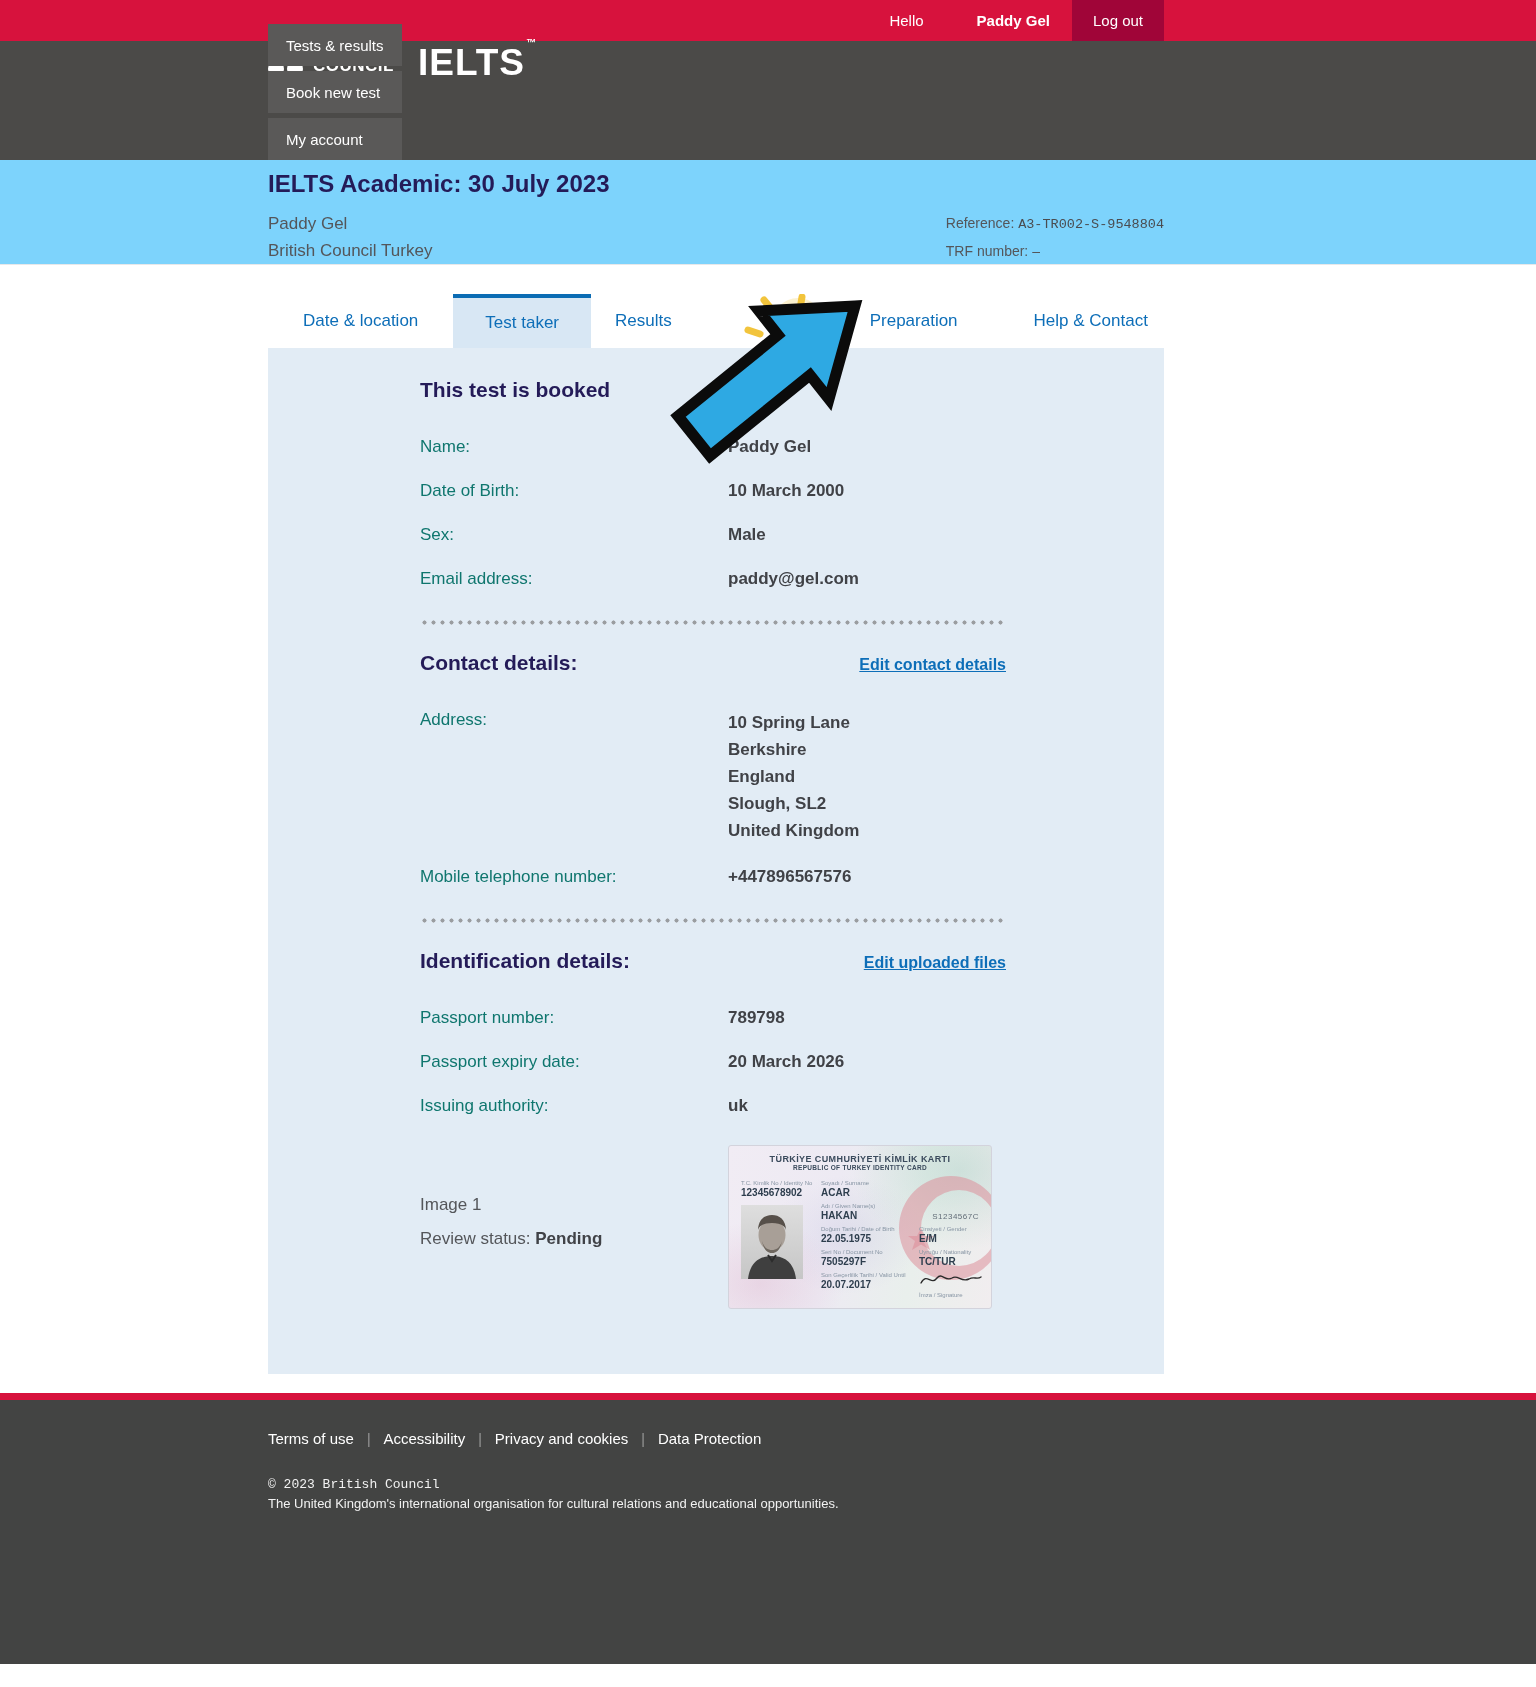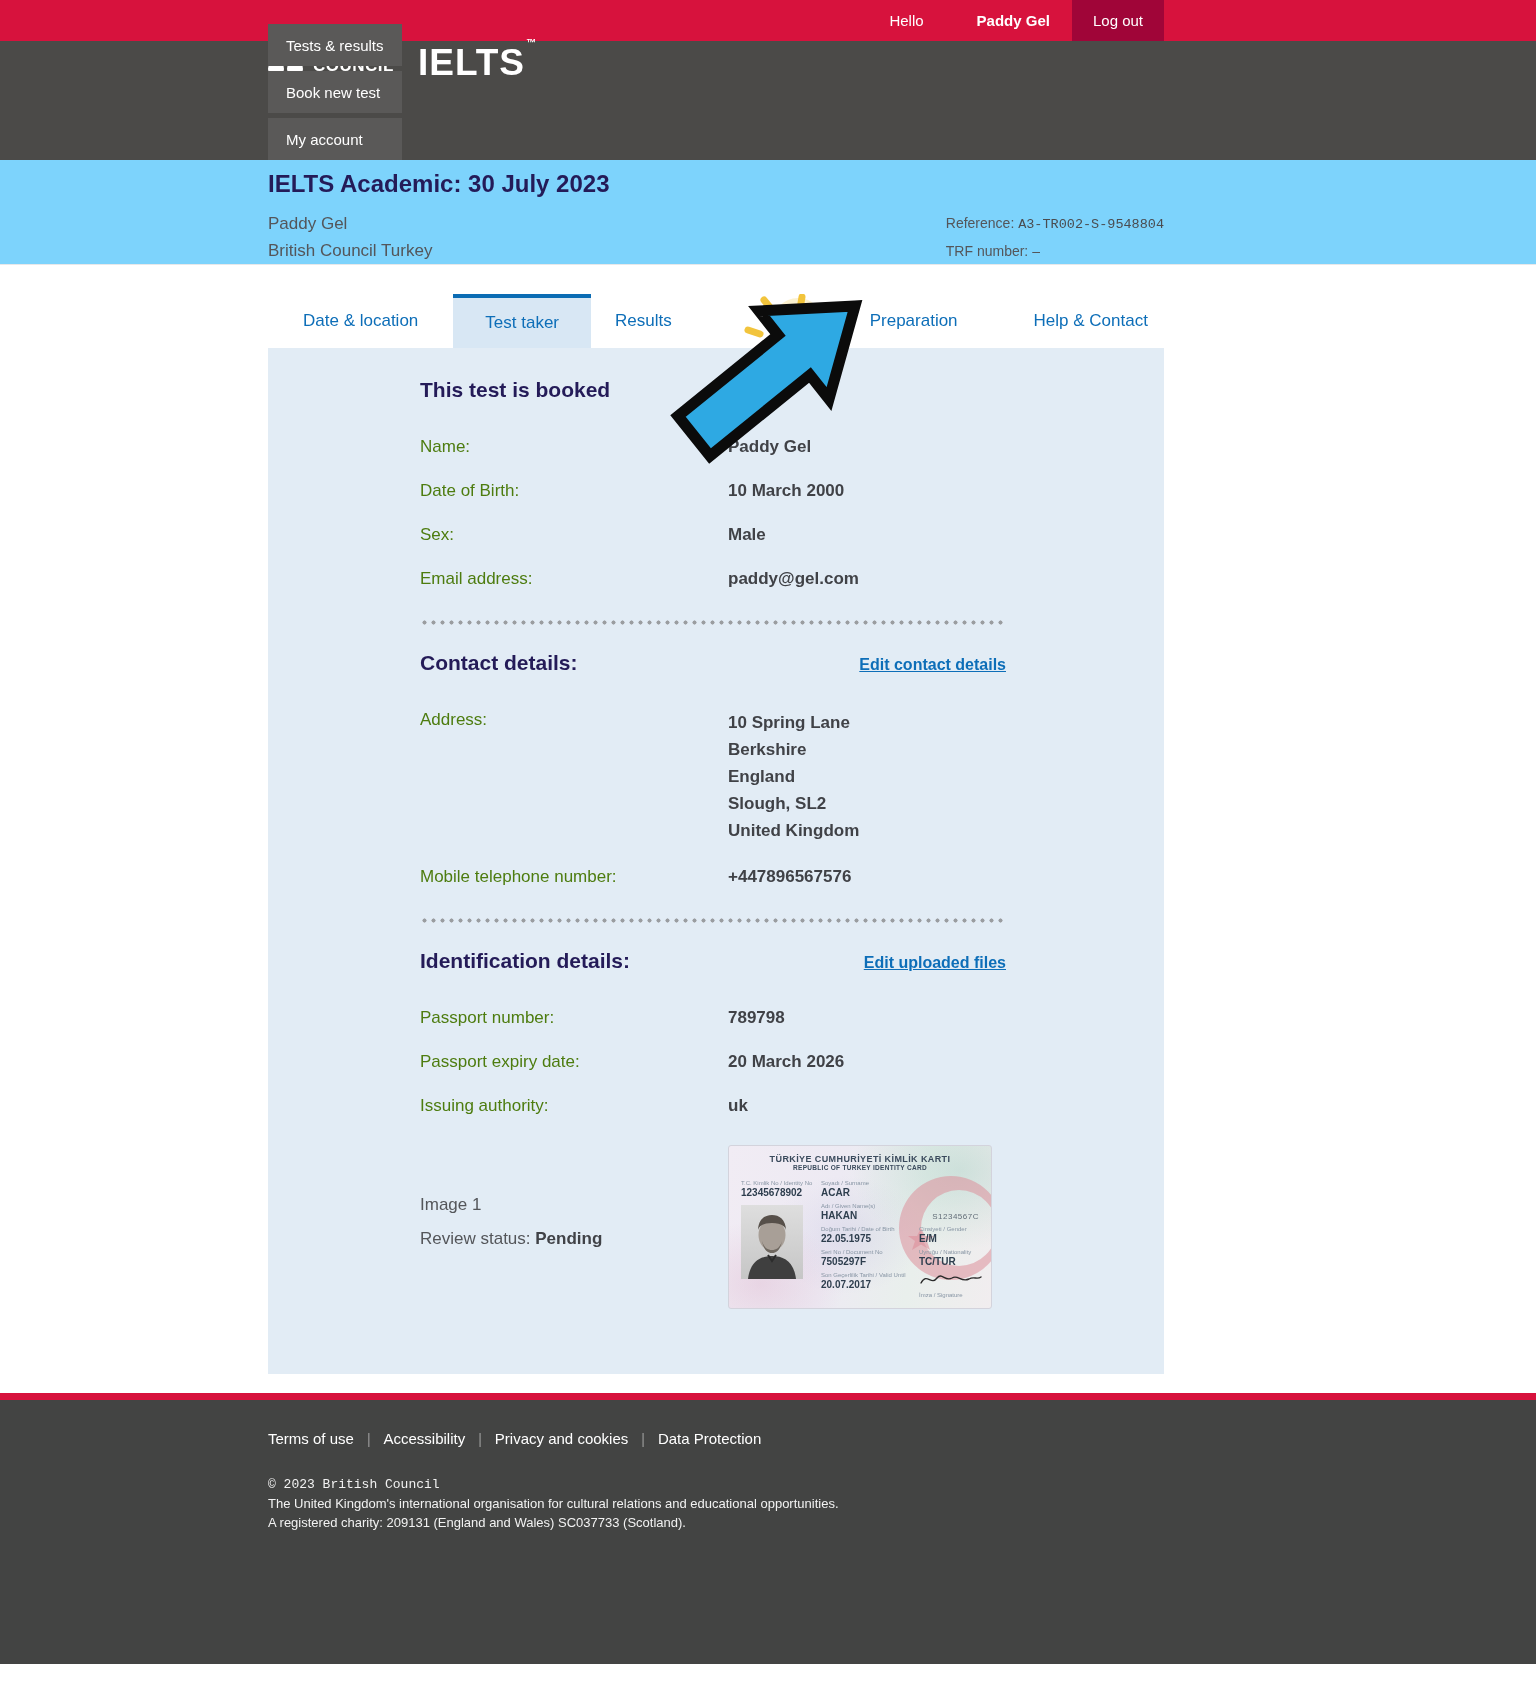--- a/index.html
+++ b/index.html
@@ -63,21 +63,21 @@
   
   .panel {
     margin-left:268px; width:896px; height:1026px; background:var(--panel_blue,#e2ecf5);
     padding:30px 158px 0 152px; overflow:hidden;
   }
   .section-heading { color:var(--heading_navy,#241b58); font-size:21px; font-weight:bold; }
   .section-head-row { display:flex; justify-content:space-between; align-items:baseline; }
   .edit-link { color:var(--link_blue,#0d6eb8); font-size:16px; font-weight:bold; text-decoration:underline; cursor:pointer; }
   .field-row { display:flex; margin-top:22px; font-size:17px; line-height:22px; }
   .field-row.first { margin-top:34px; }
-  .field-label { width:308px; color:#4d7c0f; flex-shrink:0; }
+  .field-label { width:308px; color:#0f766e; flex-shrink:0; }
   .field-value { color:#404247; font-weight:bold; }
   .addr-lines div { line-height:27px; }
   .dotted-divider {
     height:5px; margin:30px 0 26px 0;
     background-image:radial-gradient(circle, #9a9da0 1.8px, transparent 2.3px);
     background-size:9px 5px; background-repeat:repeat-x; background-position:left center;
   }
   
   .image-row { display:flex; margin-top:28px; }
   .image-left { width:308px; flex-shrink:0; padding-top:50px; font-size:17px; color:#54565a; }
@@ -341,14 +341,13 @@
     <span class="flink">Terms of use</span>
     <span class="fsep">|</span>
     <span class="flink">Accessibility</span>
     <span class="fsep">|</span>
     <span class="flink">Privacy and cookies</span>
     <span class="fsep">|</span>
     <span class="flink">Data Protection</span>
   </div>
   <div class="footer-small copyright">© 2023 British Council</div>
   <div class="footer-small">The United Kingdom's international organisation for cultural relations and educational opportunities.</div>
-  <div class="footer-small">A registered charity: 209131 (England and Wales) SC037733 (Scotland).</div>
 </div>
 
 </body></html>

